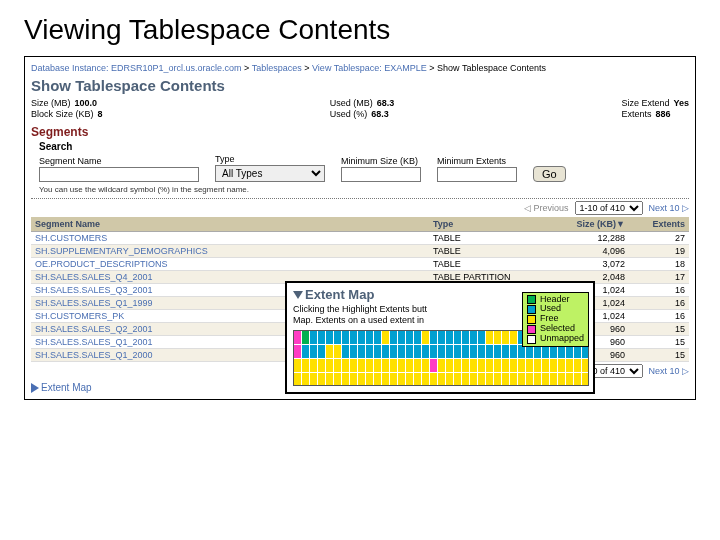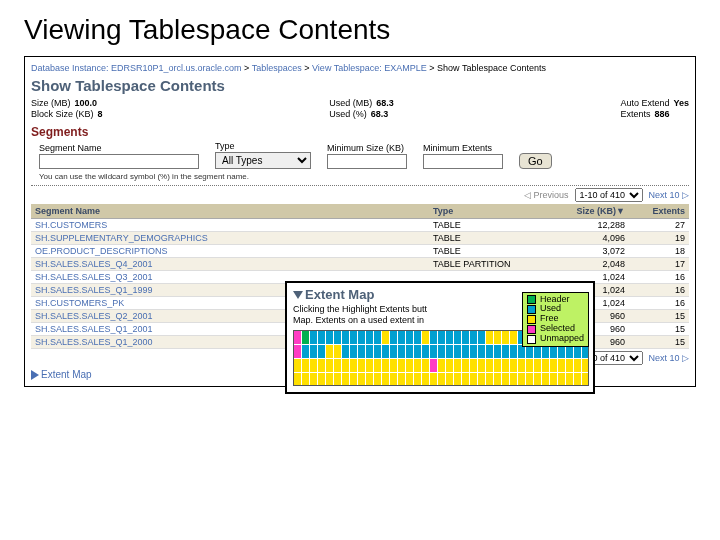--- a/index.html
+++ b/index.html
@@ -68,36 +68,37 @@
     <div class="stats-row">
       <div class="stats-col">
         <div class="stat"><span class="lbl">Size (MB)</span><span class="val">100.0</span></div>
         <div class="stat"><span class="lbl">Block Size (KB)</span><span class="val">8</span></div>
       </div>
       <div class="stats-col">
         <div class="stat"><span class="lbl">Used (MB)</span><span class="val">68.3</span></div>
         <div class="stat"><span class="lbl">Used (%)</span><span class="val">68.3</span></div>
       </div>
       <div class="stats-col">
-        <div class="stat"><span class="lbl">Auto Extend</span><span class="val">Yes</span></div>
+        <div class="stat"><span class="lbl">Size Extend</span><span class="val">Yes</span></div>
         <div class="stat"><span class="lbl">Extents</span><span class="val">886</span></div>
       </div>
     </div>
 
     <div class="segments-head">Segments</div>
 
     <div class="search-box">
+      <div class="search-title">Search</div>
       <div class="search-fields">
         <div class="fieldcol">
           <label>Segment Name</label>
           <input type="text" style="width: 160px;" value="">
         </div>
         <div class="fieldcol">
           <label>Type</label>
-          <select style="width:96px">
+          <select style="width:110px">
             <option>All Types</option>
           </select>
         </div>
         <div class="fieldcol">
           <label>Minimum Size (KB)</label>
           <input type="text" style="width: 80px;" value="">
         </div>
         <div class="fieldcol">
           <label>Minimum Extents</label>
           <input type="text" style="width: 80px;" value="">

